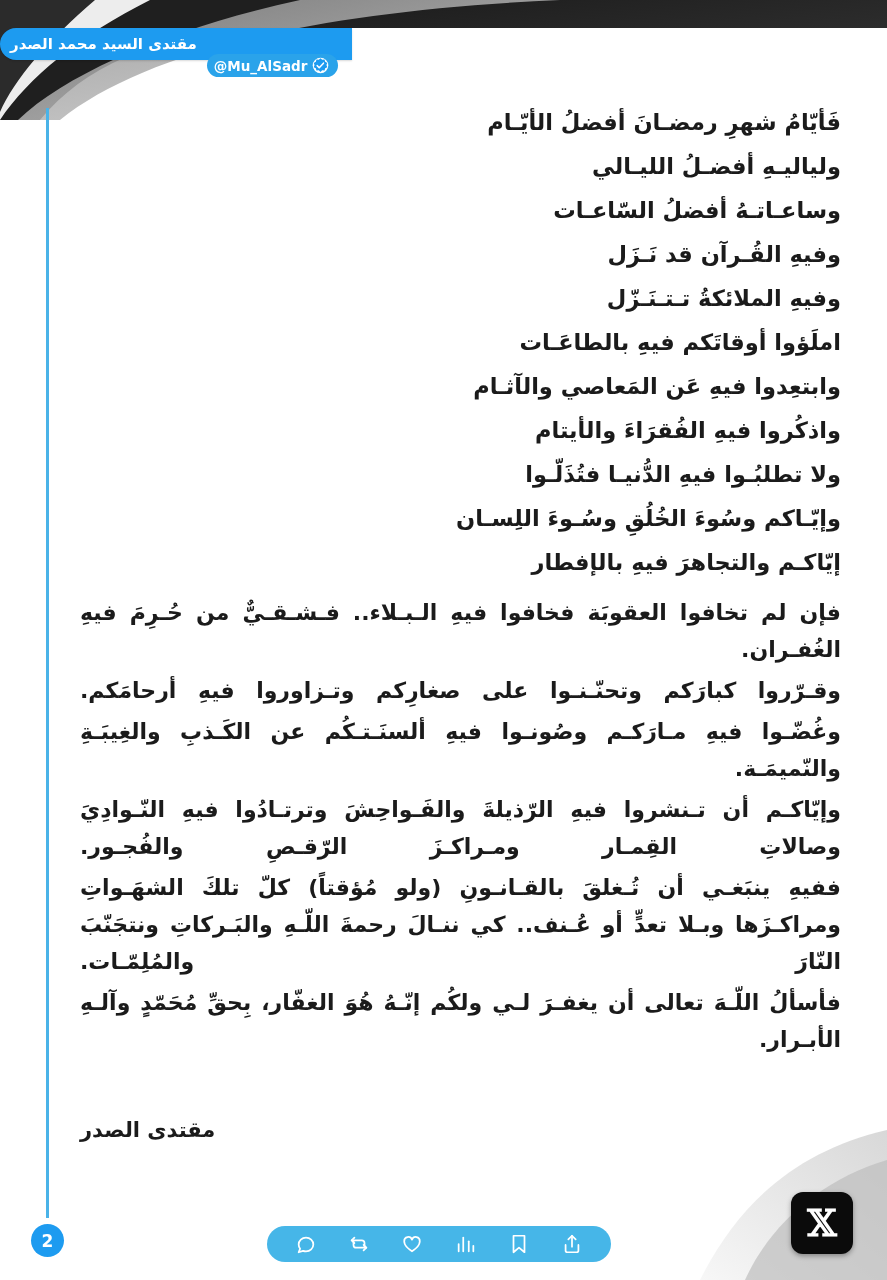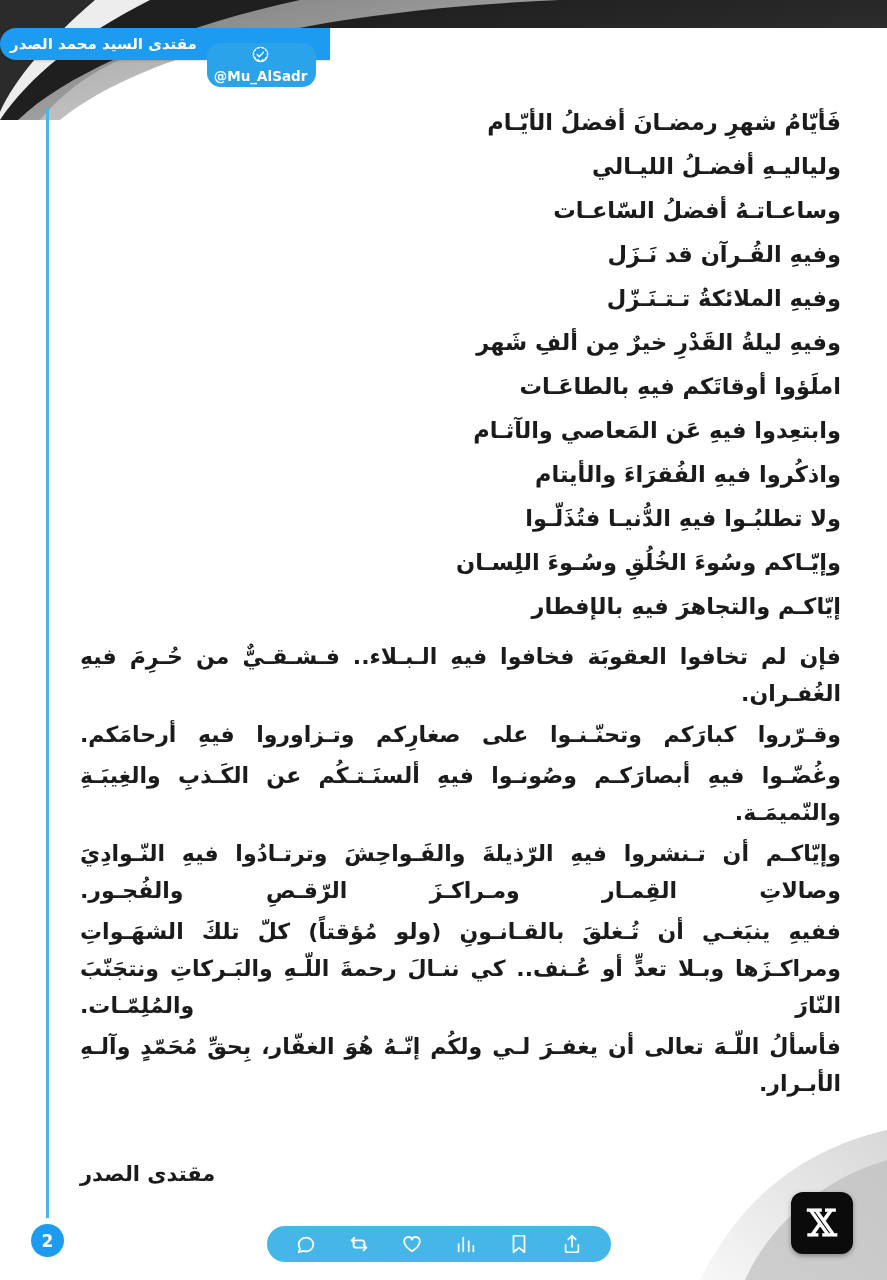--- a/index.html
+++ b/index.html
@@ -55,22 +55,21 @@
     font-size: 15px;
     font-weight: bold;
     letter-spacing: 0;
     white-space: nowrap;
   }
   .handle-chip {
     background: #2aa3ea;
     border-radius: 14px;
     padding: 3px 9px 3px 7px;
     display: flex;
-    flex-direction: column;
-    align-items: center;
+    align-items: flex-end;
     gap: 5px;
     margin-top: 42px;
   }
   .handle-chip .at {
     color: #ffffff;
     font-size: 13.5px;
     font-weight: bold;
     direction: ltr;
     white-space: nowrap;
   }
@@ -241,33 +240,32 @@
 <div class="thread-line"></div>
 <div class="page-dot">2</div>
 
 <div class="content">
   <ul class="verses">
     <li>فَأيّامُ شهرِ رمضـانَ أفضلُ الأيّـام</li>
     <li>ولياليـهِ أفضـلُ الليـالي</li>
     <li>وساعـاتـهُ أفضلُ السّاعـات</li>
     <li>وفيهِ القُـرآن قد نَـزَل</li>
     <li>وفيهِ الملائكةُ تـتـنَـزّل</li>
-    <li>وفيهِ ليلةُ القَدْرِ خيرٌ مِن ألفِ شَهر</li>
     <li>املَؤوا أوقاتَكم فيهِ بالطاعَـات</li>
     <li>وابتعِدوا فيهِ عَن المَعاصي والآثـام</li>
     <li>واذكُروا فيهِ الفُقرَاءَ والأيتام</li>
     <li>ولا تطلبُـوا فيهِ الدُّنيـا فتُذَلّـوا</li>
     <li>وإيّـاكم وسُوءَ الخُلُقِ وسُـوءَ اللِسـان</li>
     <li>إيّاكـم والتجاهرَ فيهِ بالإفطار</li>
   </ul>
 
   <div class="paragraphs">
     <p>فإن لم تخافوا العقوبَة فخافوا فيهِ الـبـلاء.. فـشـقـيٌّ من حُـرِمَ فيهِ الغُفـران.</p>
     <p>وقـرّروا كبارَكم وتحنّـنـوا على صغارِكم وتـزاوروا فيهِ أرحامَكم.</p>
-    <p>وغُضّـوا فيهِ أبصارَكـم وصُونـوا فيهِ ألسنَـتـكُم عن الكَـذبِ والغِيبَـةِ والنّميمَـة.</p>
+    <p>وغُضّـوا فيهِ مـارَكـم وصُونـوا فيهِ ألسنَـتـكُم عن الكَـذبِ والغِيبَـةِ والنّميمَـة.</p>
     <p>وإيّاكـم أن تـنشروا فيهِ الرّذيلةَ والفَـواحِشَ وترتـادُوا فيهِ النّـوادِيَ وصالاتِ القِمـار ومـراكـزَ الرّقـصِ والفُجـور.</p>
     <p>ففيهِ ينبَغـي أن تُـغلقَ بالقـانـونِ (ولو مُؤقتاً) كلّ تلكَ الشهَـواتِ ومراكـزَها وبـلا تعدٍّ أو عُـنف.. كي ننـالَ رحمةَ اللّـهِ والبَـركاتِ ونتجَنّبَ النّارَ والمُلِمّـات.</p>
     <p>فأسألُ اللّـهَ تعالى أن يغفـرَ لـي ولكُم إنّـهُ هُوَ الغفّار، بِحقِّ مُحَمّدٍ وآلـهِ الأبـرار.</p>
   </div>
 
   <div class="signature">مقتدى الصدر</div>
 </div>
 
 <div class="action-bar">
   <div class="act">

